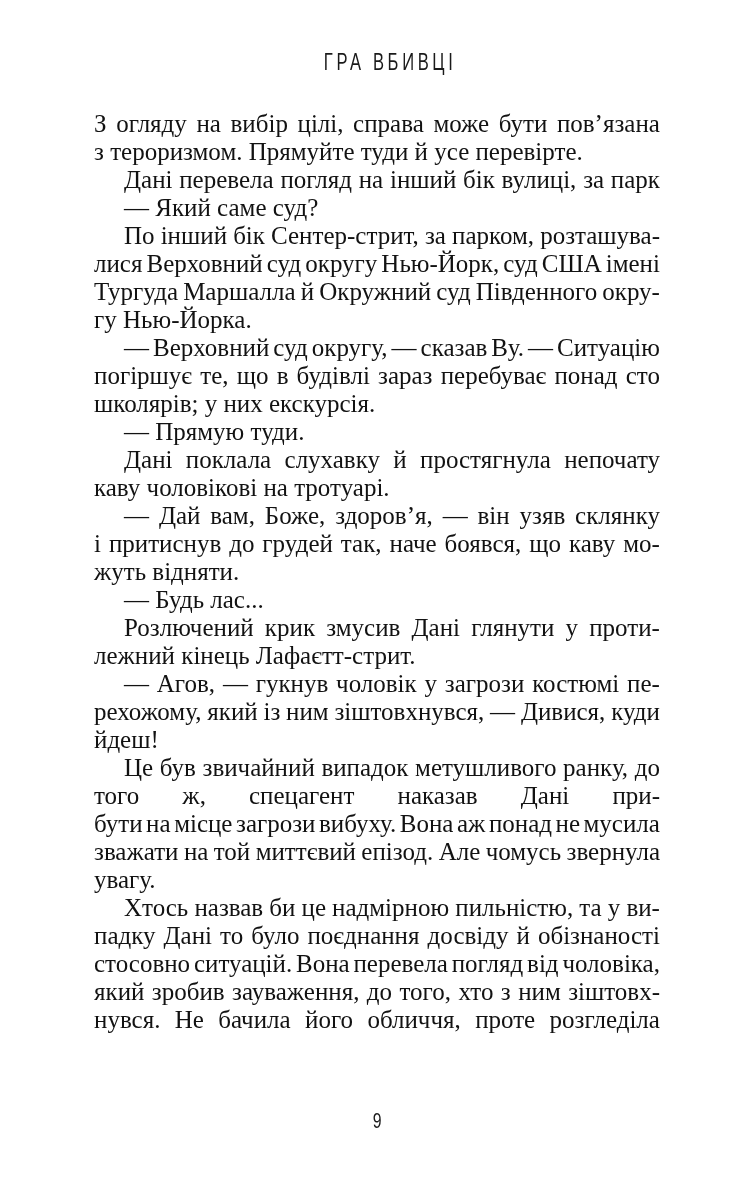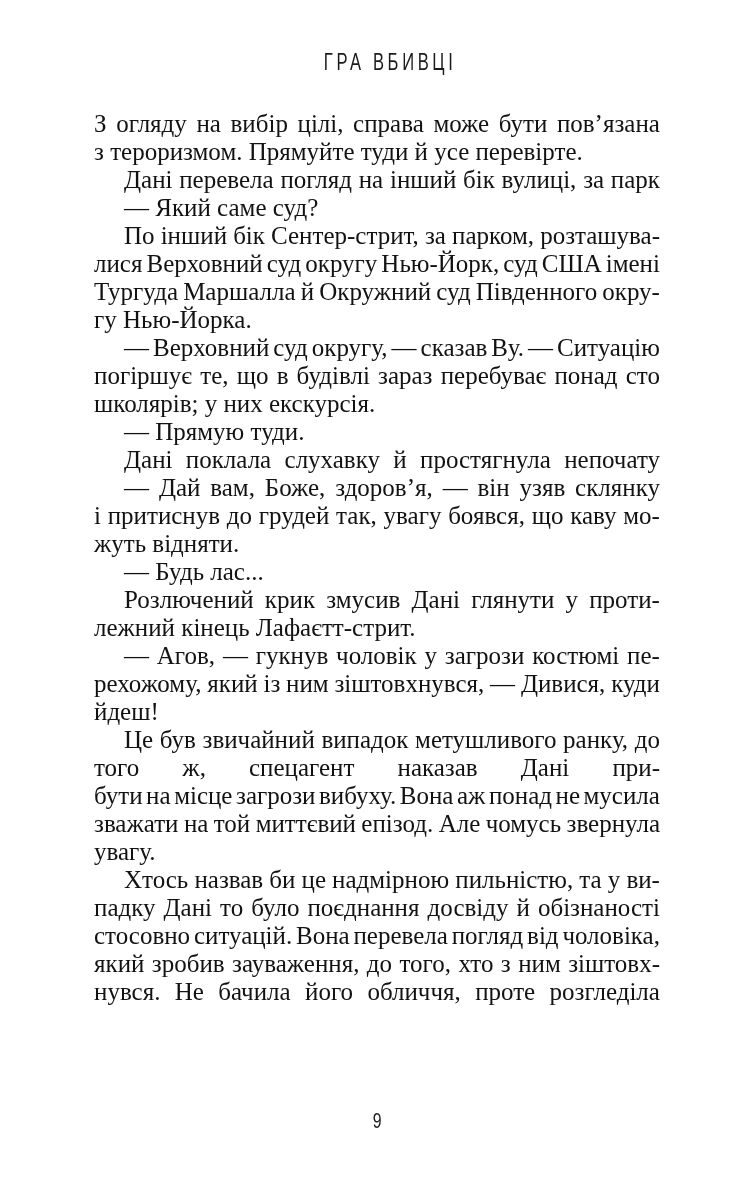--- a/index.html
+++ b/index.html
@@ -157,38 +157,39 @@
       <div class="line">школярів; у них екскурсія.</div>
       <div class="line indent">— Прямую туди.</div>
       <div class="line indent justify">
         <span>Дані</span>
         <span>поклала</span>
         <span>слухавку</span>
         <span>й</span>
         <span>простягнула</span>
         <span>непочату</span>
       </div>
+      <div class="line">каву чоловікові на тротуарі.</div>
       <div class="line indent justify">
         <span>—</span>
         <span>Дай</span>
         <span>вам,</span>
         <span>Боже,</span>
         <span>здоров’я,</span>
         <span>—</span>
         <span>він</span>
         <span>узяв</span>
         <span>склянку</span>
       </div>
       <div class="line justify">
         <span>і</span>
         <span>притиснув</span>
         <span>до</span>
         <span>грудей</span>
         <span>так,</span>
-        <span>увагу</span>
+        <span>наче</span>
         <span>боявся,</span>
         <span>що</span>
         <span>каву</span>
         <span>мо-</span>
       </div>
       <div class="line">жуть відняти.</div>
       <div class="line indent">— Будь лас...</div>
       <div class="line indent justify">
         <span>Розлючений</span>
         <span>крик</span>

